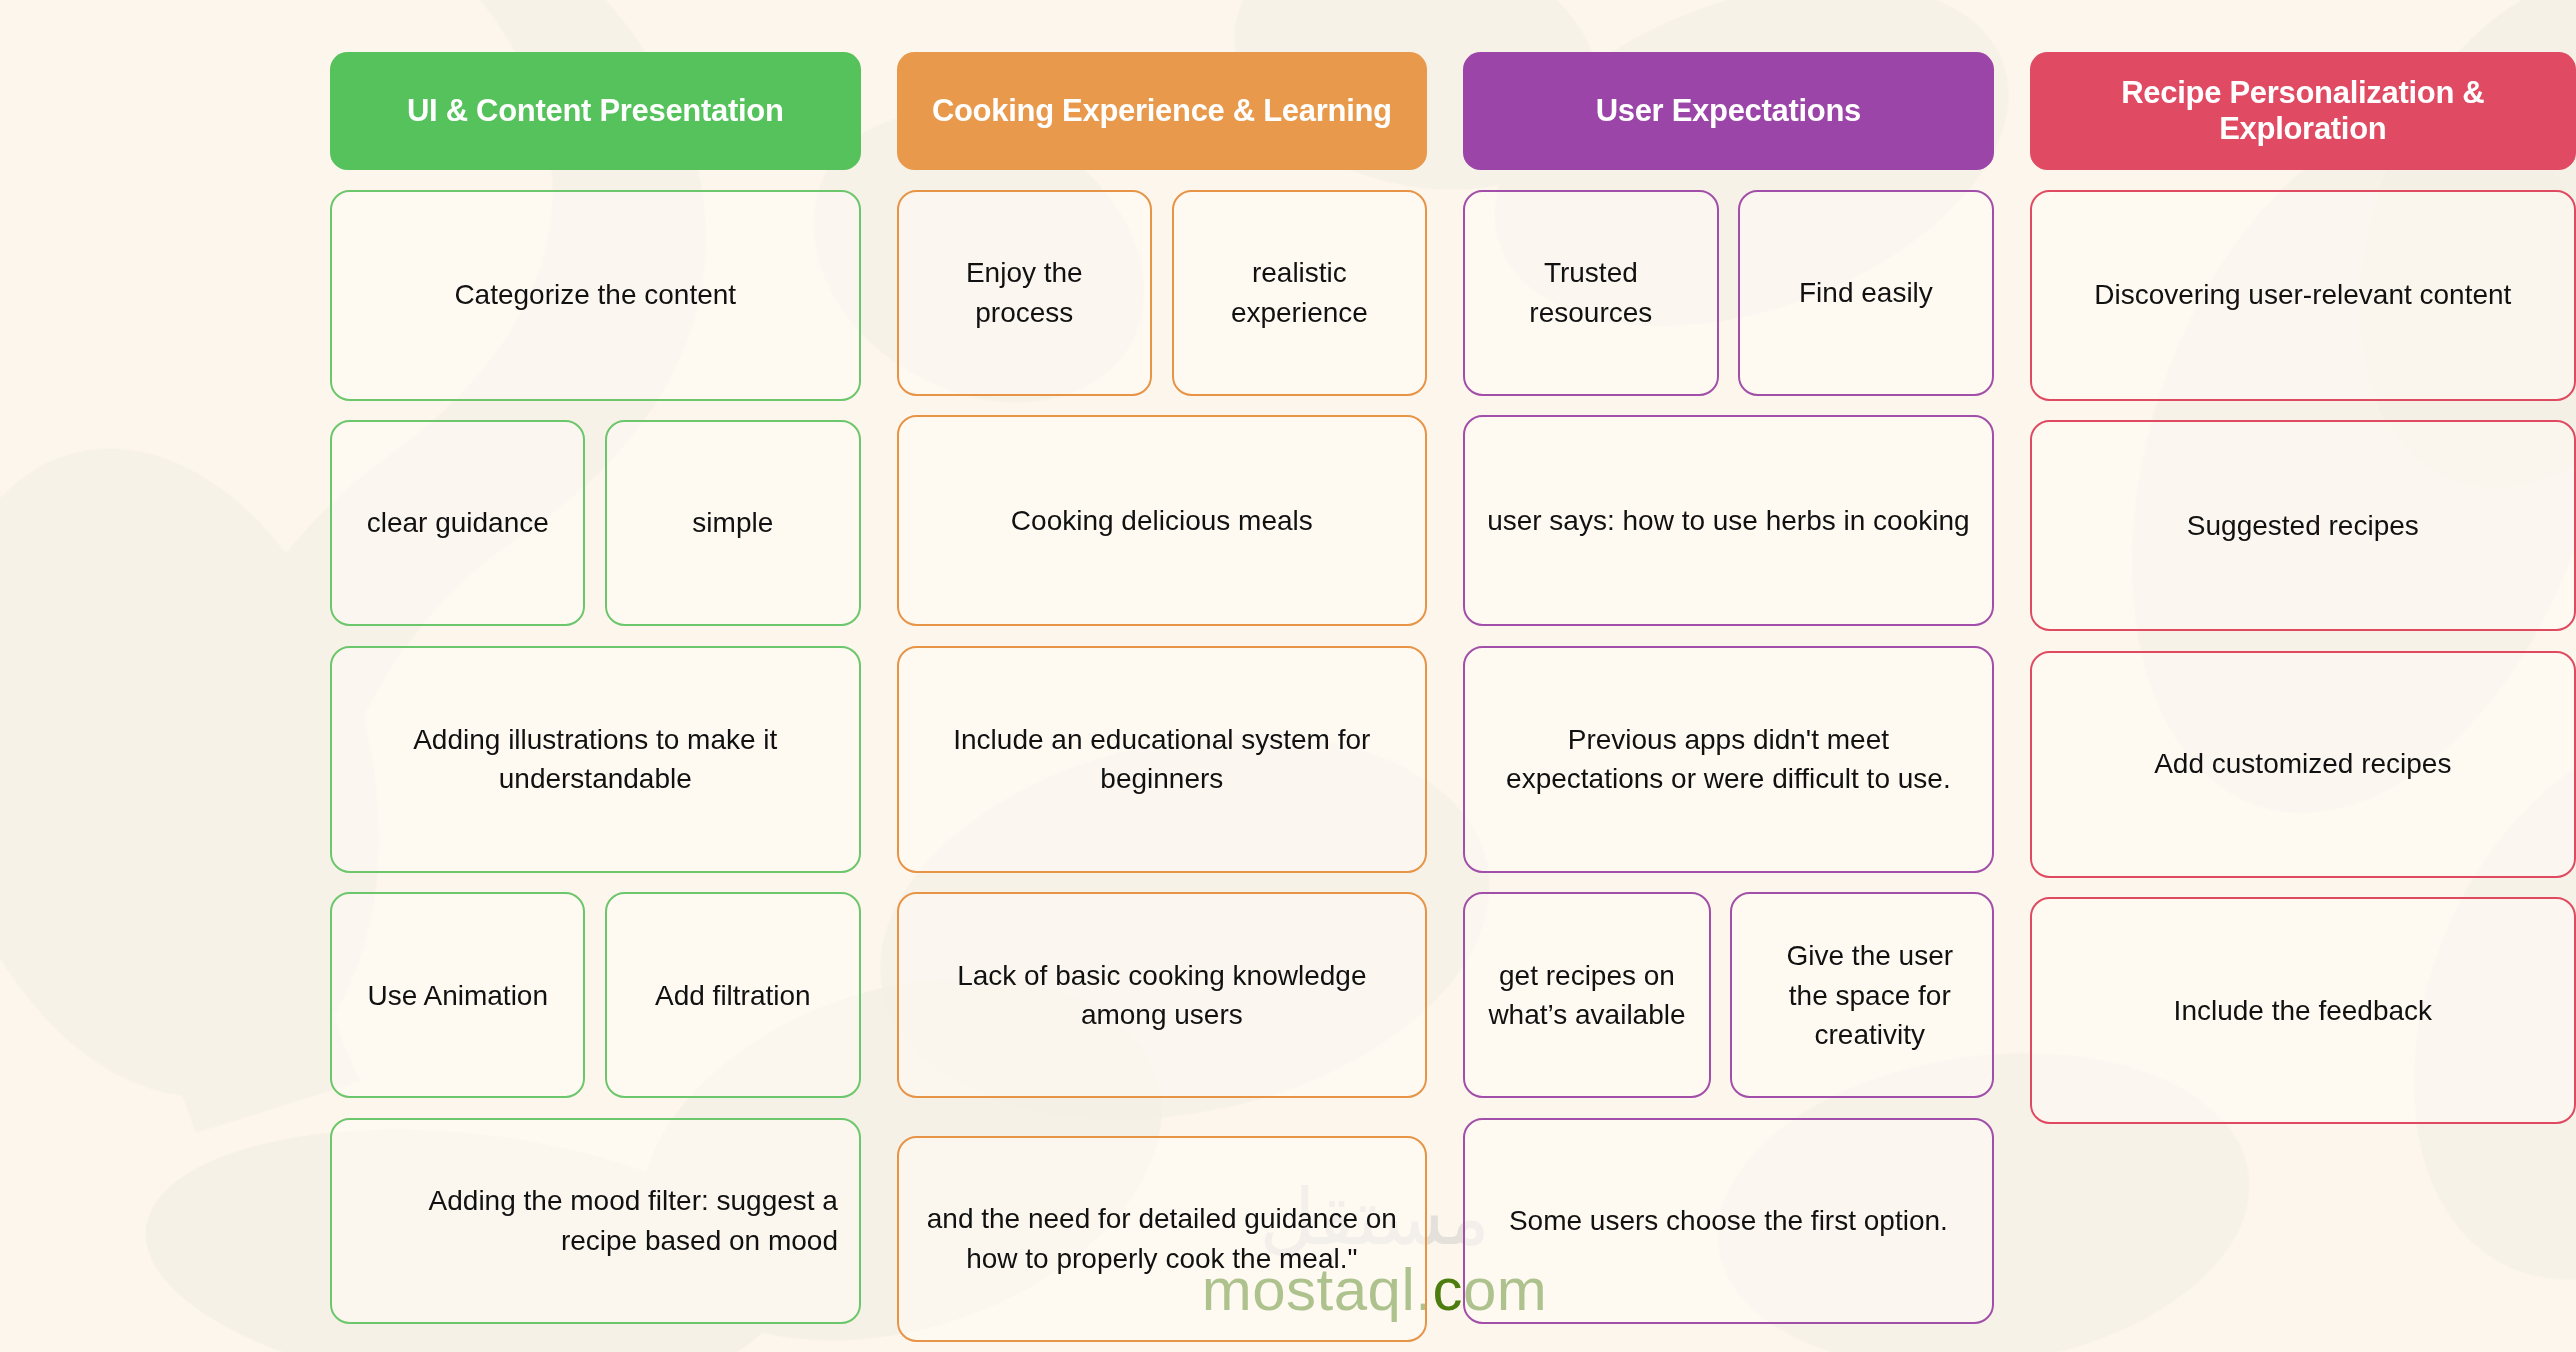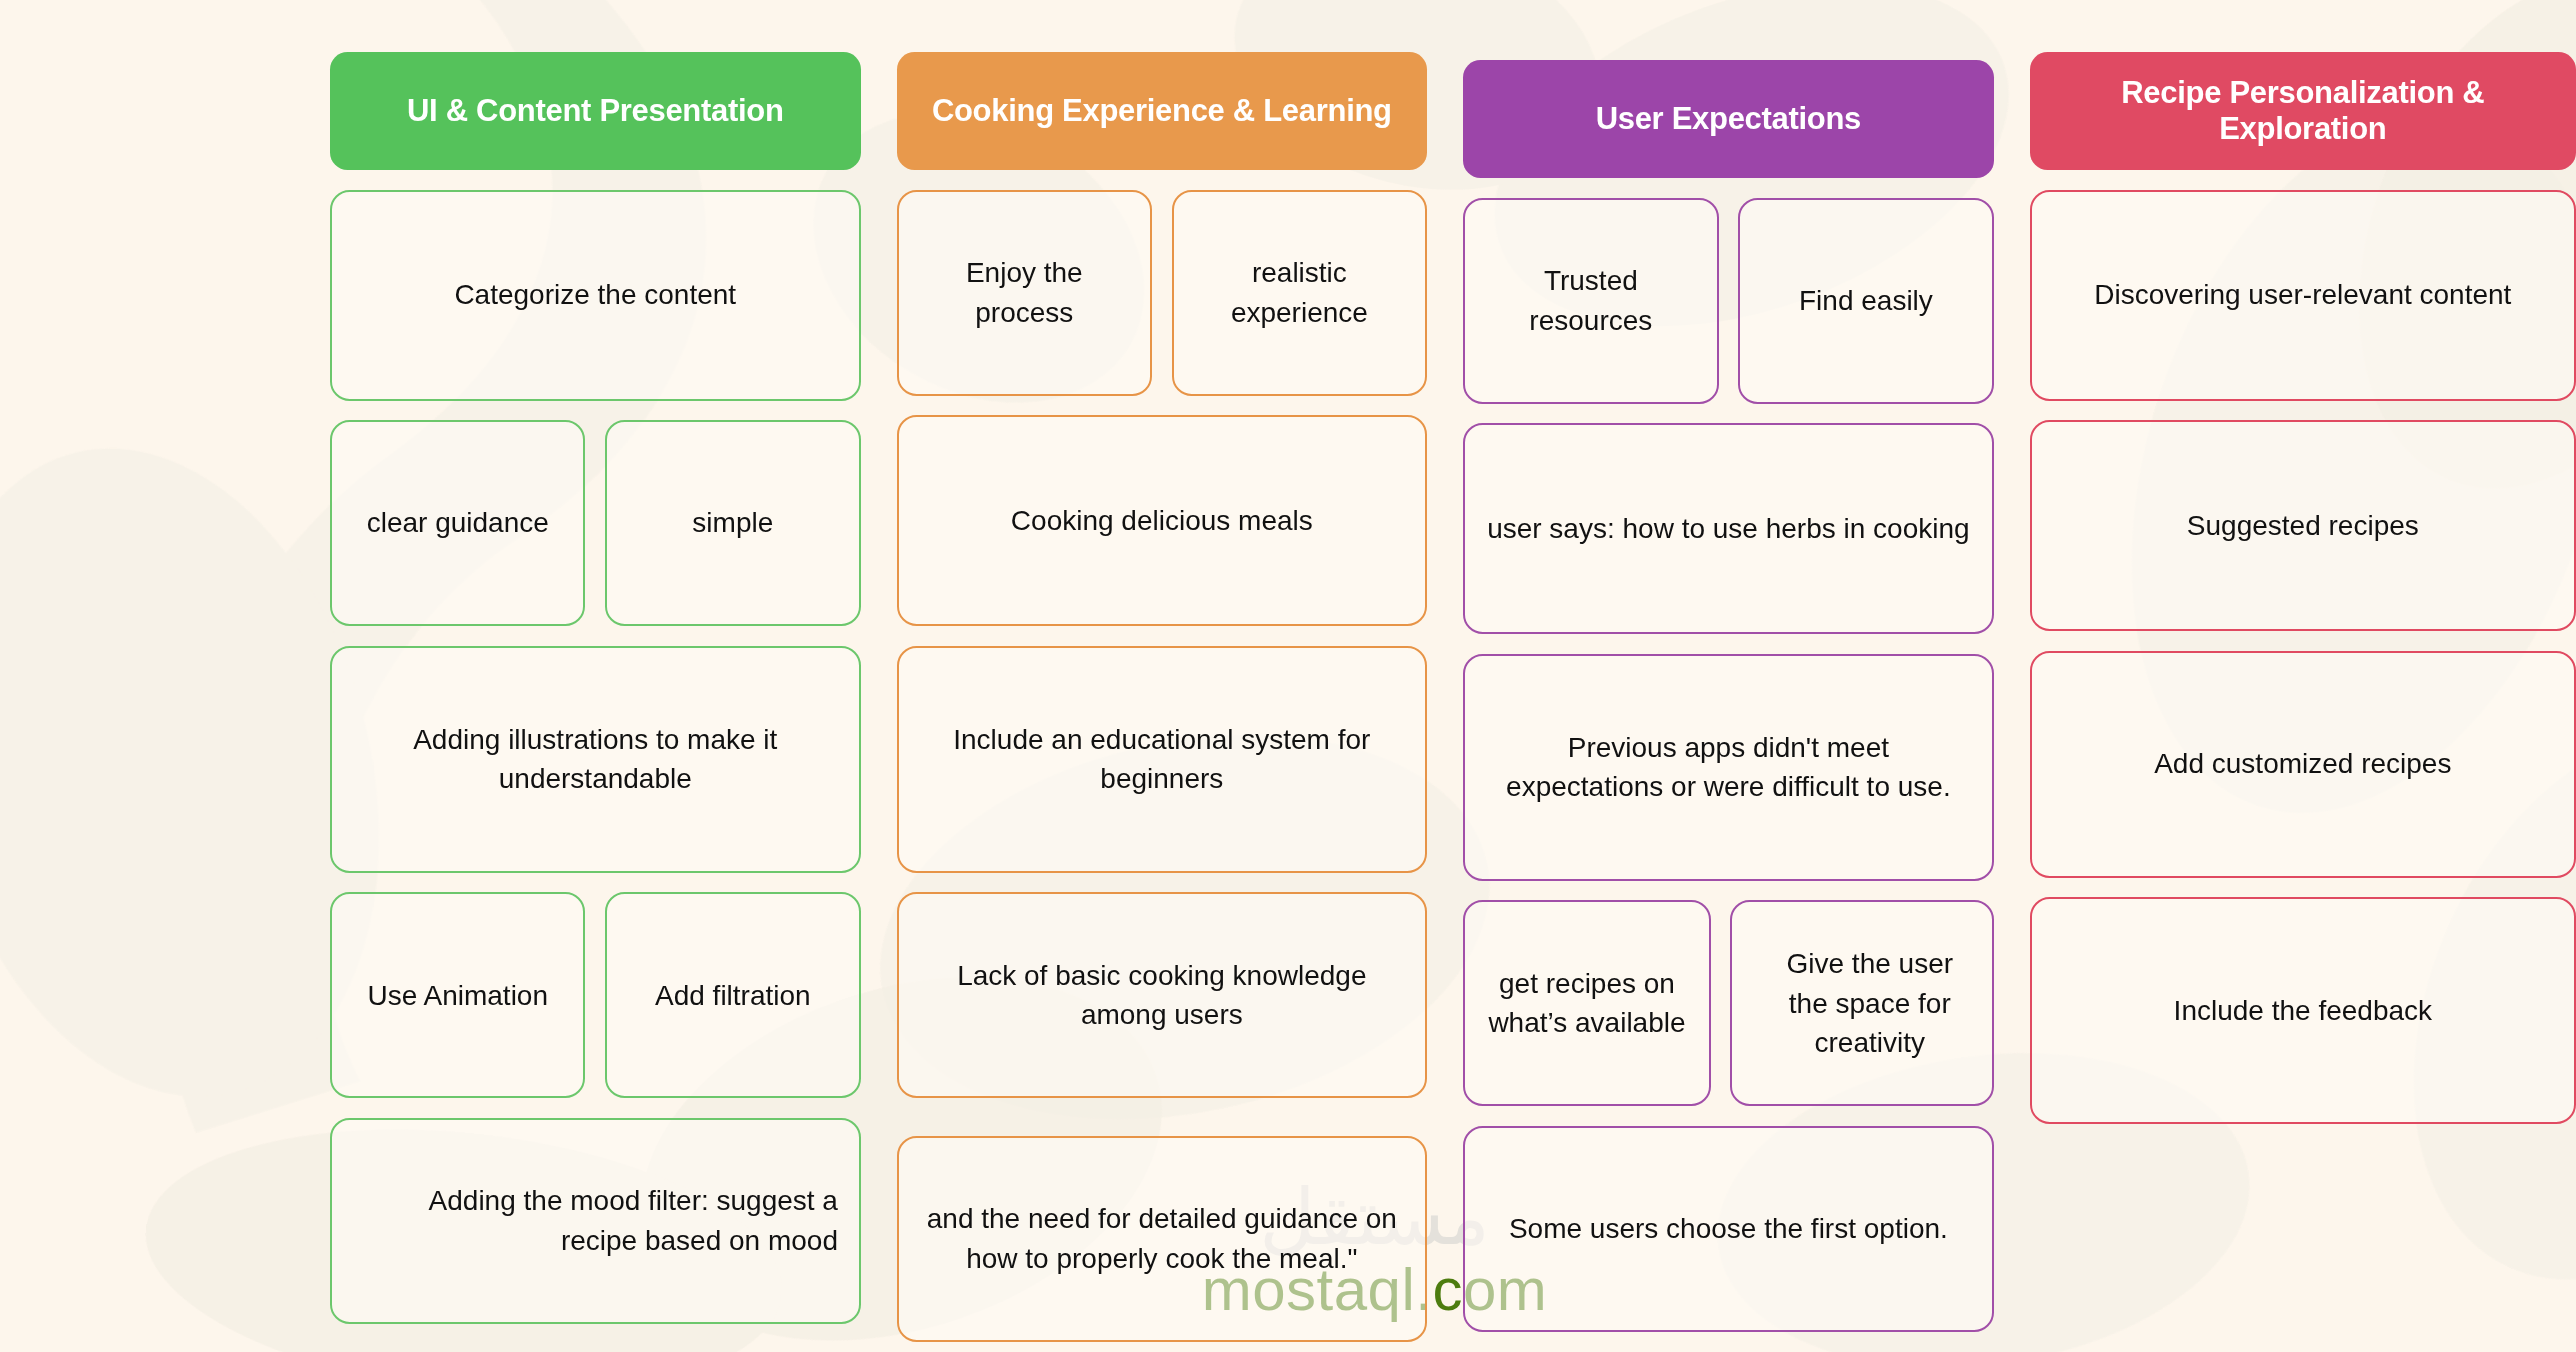--- a/index.html
+++ b/index.html
@@ -182,21 +182,21 @@
         <div class="card h-440" style="border-color: rgb(231, 148, 71);">Include an educational system for beginners</div>
       </div>
       <div class="row">
         <div class="card h-380" style="border-color: rgb(231, 148, 71);">Lack of basic cooking knowledge among users</div>
       </div>
       <div class="row">
         <div class="card h-380" style="border-color: rgb(231, 148, 71); margin-top: 18px;">and the need for detailed guidance on how to properly cook the meal."</div>
       </div>
     </div>
     <div class="column col-2">
-      <div class="col-header bg-purple" style="background-color: rgb(156, 69, 169); margin-top: 8px;">User Expectations</div>
+      <div class="col-header bg-purple" style="background-color: rgb(156, 69, 169);">User Expectations</div>
       <div class="row">
         <div class="card h-380" style="border-color: rgb(161, 79, 168);">Trusted resources</div>
         <div class="card h-380" style="border-color: rgb(161, 79, 168);">Find easily</div>
       </div>
       <div class="row">
         <div class="card h-410" style="border-color: rgb(161, 79, 168);">user says: how to use herbs in cooking</div>
       </div>
       <div class="row">
         <div class="card h-440" style="border-color: rgb(161, 79, 168);">Previous apps didn't meet expectations or were difficult to use.</div>
       </div>

